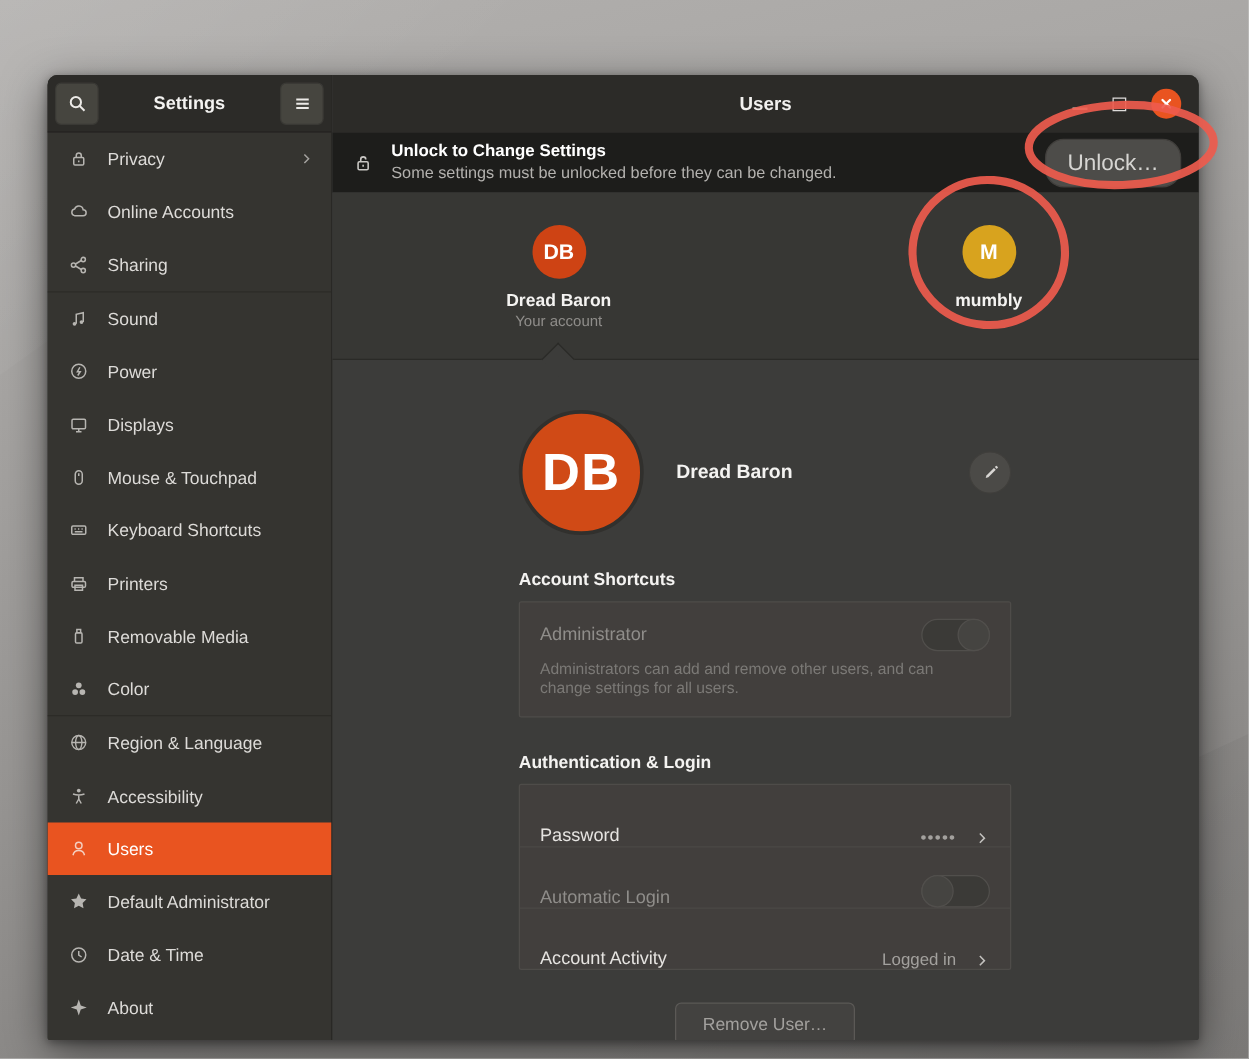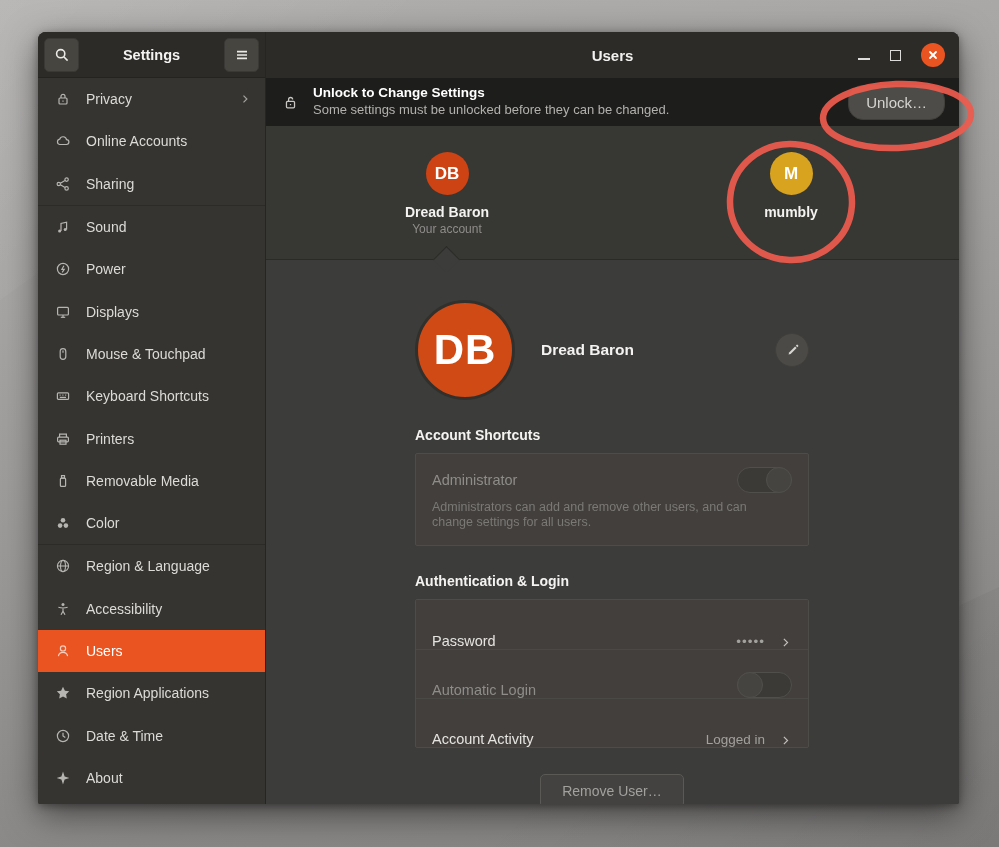--- a/index.html
+++ b/index.html
@@ -11,21 +11,21 @@
     background:linear-gradient(168deg,#b2b0ae 0%,#a7a5a3 28%,#979593 60%,#8a8886 82%,#848280 100%);
   }
   .desktop .wp-shape1 { position:absolute; left:0; top:0; width:420px; height:300px;
     background:linear-gradient(135deg,rgba(255,255,255,.10),rgba(255,255,255,0) 60%);
     clip-path:polygon(0 0,100% 0,0 100%); }
   .desktop .wp-shape2 { position:absolute; right:0; bottom:0; width:560px; height:260px;
     background:linear-gradient(315deg,rgba(0,0,0,.07),rgba(0,0,0,0) 65%);
     clip-path:polygon(100% 100%,0 100%,100% 0); }
 
   .window {
-    position:absolute; left:38px; top:32px; width:921px; height:772px;
+    position:absolute; left:38px; top:60px; width:921px; height:772px;
     border-radius:8px 8px 2px 2px; overflow:hidden; display:flex;
     box-shadow:0 10px 34px rgba(0,0,0,.5), 0 2px 8px rgba(0,0,0,.35);
     background:#3c3c3a;
   }
 
   
   .sidebar { width:228px; background:#353430; border-right:1px solid #262522; display:flex; flex-direction:column; }
   .sidebar-header { height:46px; background:#2c2b28; border-bottom:1px solid #242320;
     display:flex; align-items:center; padding:0 6px; flex:0 0 auto; }
   .icon-btn { width:35px; height:34px; background:#46453f; border:1px solid #3a3935; border-radius:5px;
@@ -51,21 +51,21 @@
   .wc-close { width:24px; height:24px; border-radius:50%; background:#e95420; display:flex; align-items:center; justify-content:center; color:#fff; }
 
   
   .banner { position:absolute; left:0; top:46px; right:0; height:48px; background:#1d1d1b;
     display:flex; align-items:center; padding:0 14px 0 16px; }
   .banner .lock { color:#c9c7c4; margin-right:14px; flex:0 0 auto; }
   .banner-texts { flex:1; line-height:1.25; }
   .banner-title { color:#ffffff; font-weight:bold; font-size:13.5px; }
   .banner-sub { color:#b3b1ae; font-size:13px; }
   .unlock-btn { background:#4d4c49; border:1px solid #413f3c; border-radius:15px; color:#d6d5d2;
-    font-size:15px; padding:8px 17px; }
+    font-size:18px; padding:8px 17px; }
 
   
   .carousel { position:absolute; left:0; top:94px; right:0; height:134px; background:#373734; border-bottom:1px solid #2a2a27; }
   .user-card { position:absolute; top:26px; width:130px; text-align:center; }
   .user-card.u0 { left:116px; }
   .user-card.u1 { left:460px; }
   .mini-avatar { width:43px; height:43px; border-radius:50%; margin:0 auto; display:flex; align-items:center; justify-content:center;
     color:#fff; font-size:17px; font-weight:bold; }
   .mini-avatar.db { background:#ce4314; }
   .mini-avatar.m  { background:#d8a31e; }
@@ -305,21 +305,21 @@
           </span>
           <span class="s-label">Users</span>
         </div>
 
         <div class="side-item">
           <span class="s-icon">
             <svg class="ic" width="16" height="16" viewBox="0 0 16 16" fill="currentColor">
               <path d="M8 1.8 l1.9 3.9 4.3 .6 -3.1 3 .7 4.2 -3.8 -2 -3.8 2 .7 -4.2 -3.1 -3 4.3 -.6 z"></path>
               </svg>
           </span>
-          <span class="s-label">Region Applications</span>
+          <span class="s-label">Default Administrator</span>
         </div>
 
         <div class="side-item">
           <span class="s-icon">
             <svg class="ic" width="16" height="16" viewBox="0 0 16 16" fill="none" stroke="currentColor" stroke-width="1.2">
               <circle cx="8" cy="8" r="5.6"></circle>
                 <path d="M8 4.8 V8 l2.3 1.6"></path>
               </svg>
           </span>
           <span class="s-label">Date &amp; Time</span>

